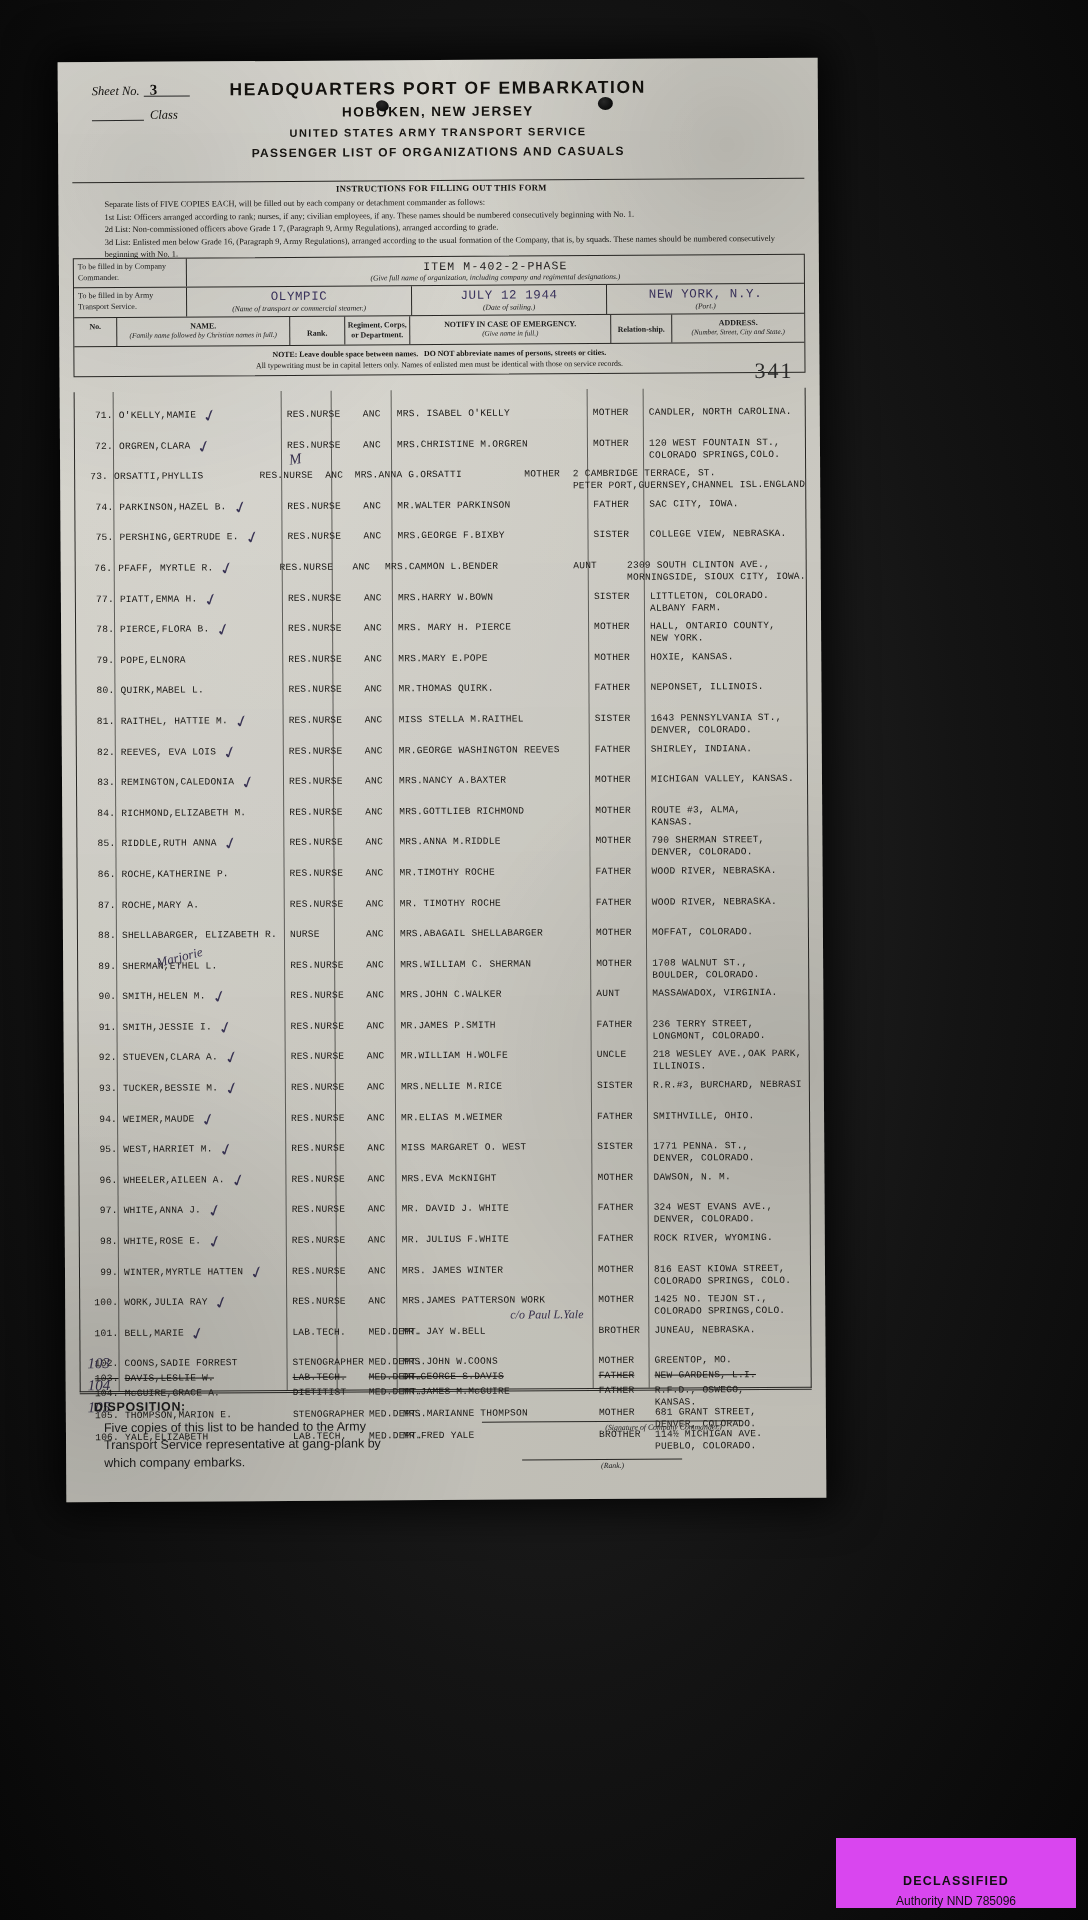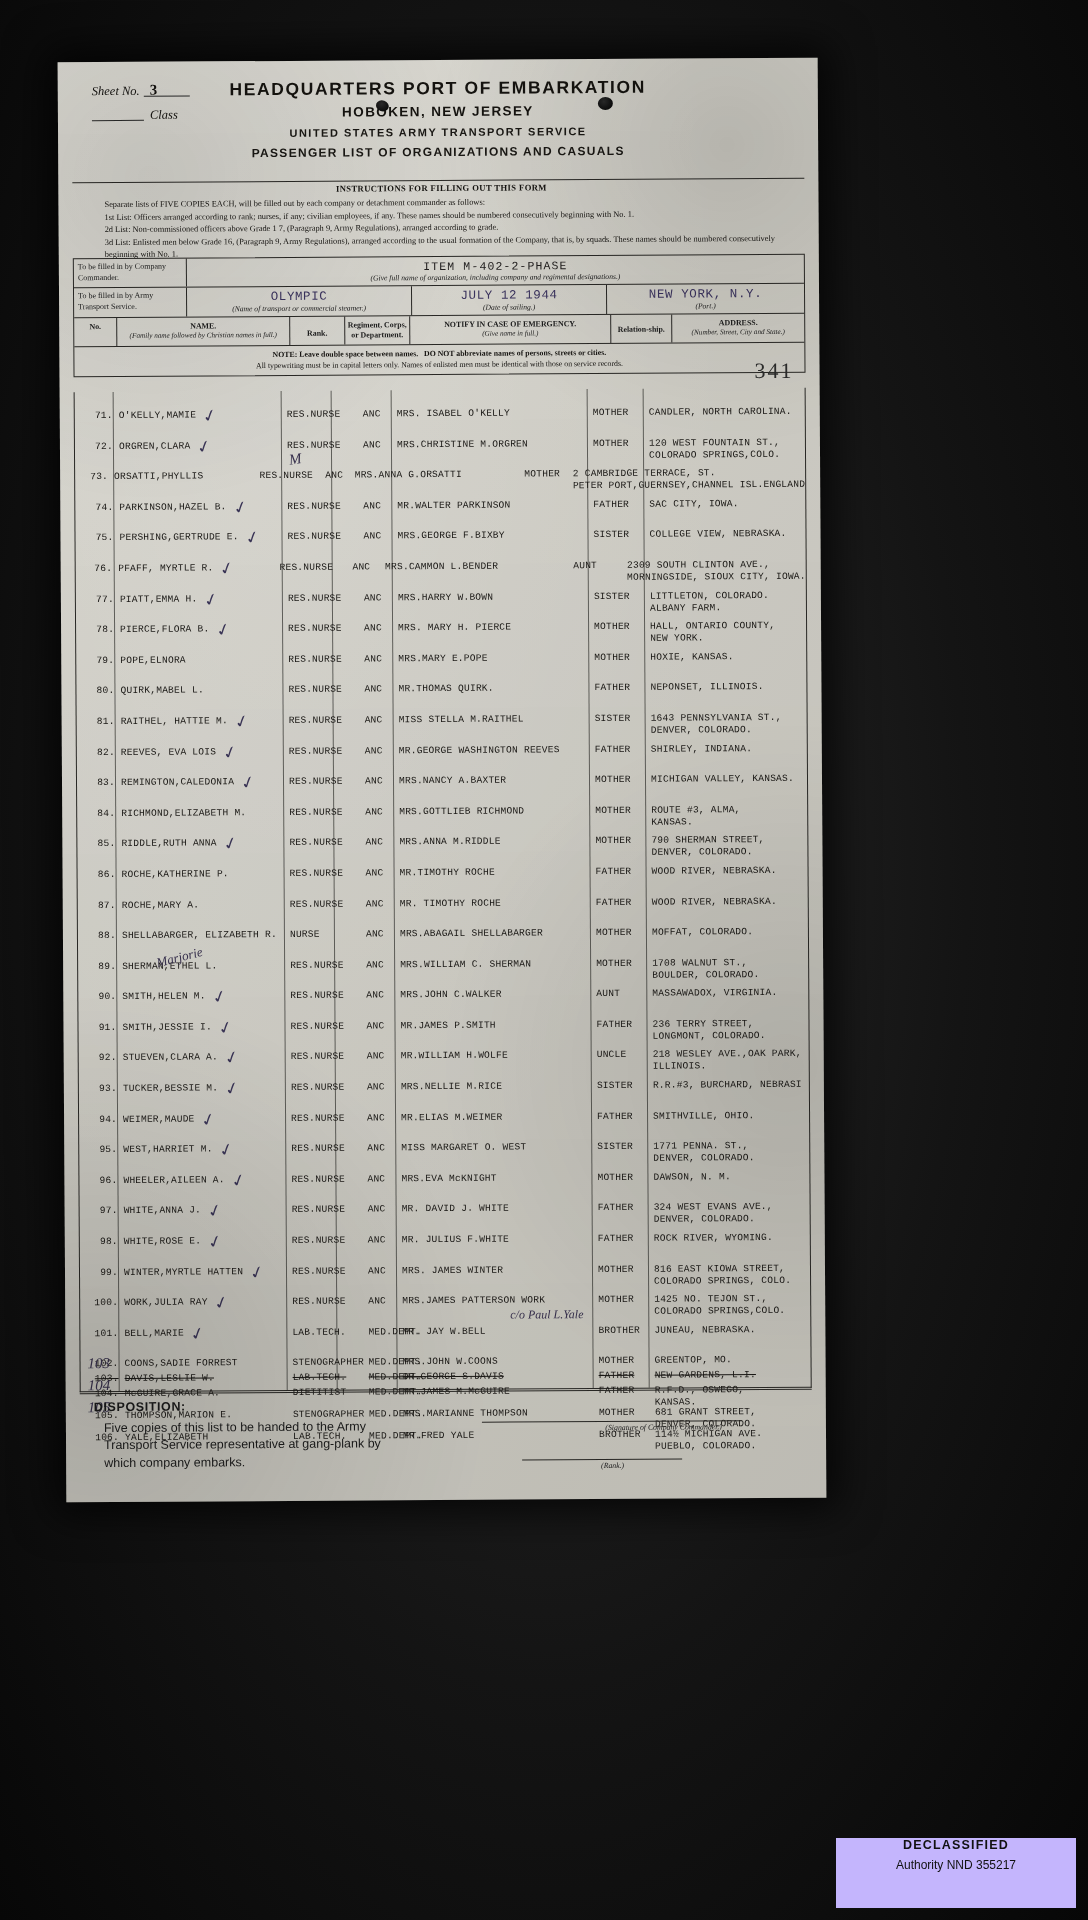--- a/index.html
+++ b/index.html
@@ -101,22 +101,22 @@
   
   .dispbox{position:absolute;left:14px;right:14px;bottom:16px;height:92px;border-top:1.4px solid #2a2926;}
   .disp-t{position:absolute;left:14px;top:6px;font-family:"Liberation Sans",sans-serif;font-weight:bold;font-size:12.5px;letter-spacing:.6px;}
   .disp-b{position:absolute;left:24px;top:26px;width:300px;font-family:"Liberation Sans",sans-serif;font-size:12.5px;line-height:1.38;}
   .sigline{position:absolute;right:70px;top:30px;width:260px;border-top:1px solid #2a2926;}
   .sigcap{position:absolute;right:90px;top:32px;font-family:"Liberation Serif",serif;font-size:7.8px;font-style:italic;}
   .rankline{position:absolute;right:130px;top:68px;width:160px;border-top:1px solid #2a2926;}
   .rankcap{position:absolute;right:188px;top:70px;font-family:"Liberation Serif",serif;font-size:7.8px;font-style:italic;}
 
   
-  .declass{position:absolute;right:12px;bottom:12px;width:240px;height:70px;background:#c4b5fd;color:#111;
-      display:flex;flex-direction:column;align-items:center;justify-content:flex-start;gap:6px;}
+  .declass{position:absolute;right:12px;bottom:12px;width:240px;height:70px;background:#d946ef;color:#111;
+      display:flex;flex-direction:column;align-items:center;justify-content:flex-end;gap:6px;}
   .declass .d1{font-family:"Liberation Sans",sans-serif;font-size:12.5px;font-weight:bold;letter-spacing:1.2px;}
   .declass .d2{font-family:"Liberation Sans",sans-serif;font-size:12px;}
 </style>
 </head>
 <body>
 
 <div class="page">
   <div class="scan-bg"></div>
 
   <div class="sheet">
@@ -553,15 +553,15 @@
       <div class="sigline"></div>
       <div class="sigcap">(Signature of Company Commander.)</div>
       <div class="rankline"></div>
       <div class="rankcap">(Rank.)</div>
     </div>
 
   </div>
 
   <div class="declass">
     <div class="d1">DECLASSIFIED</div>
-    <div class="d2">Authority NND 355217</div>
+    <div class="d2">Authority NND 785096</div>
   </div>
 </div>
 
 </body></html>

